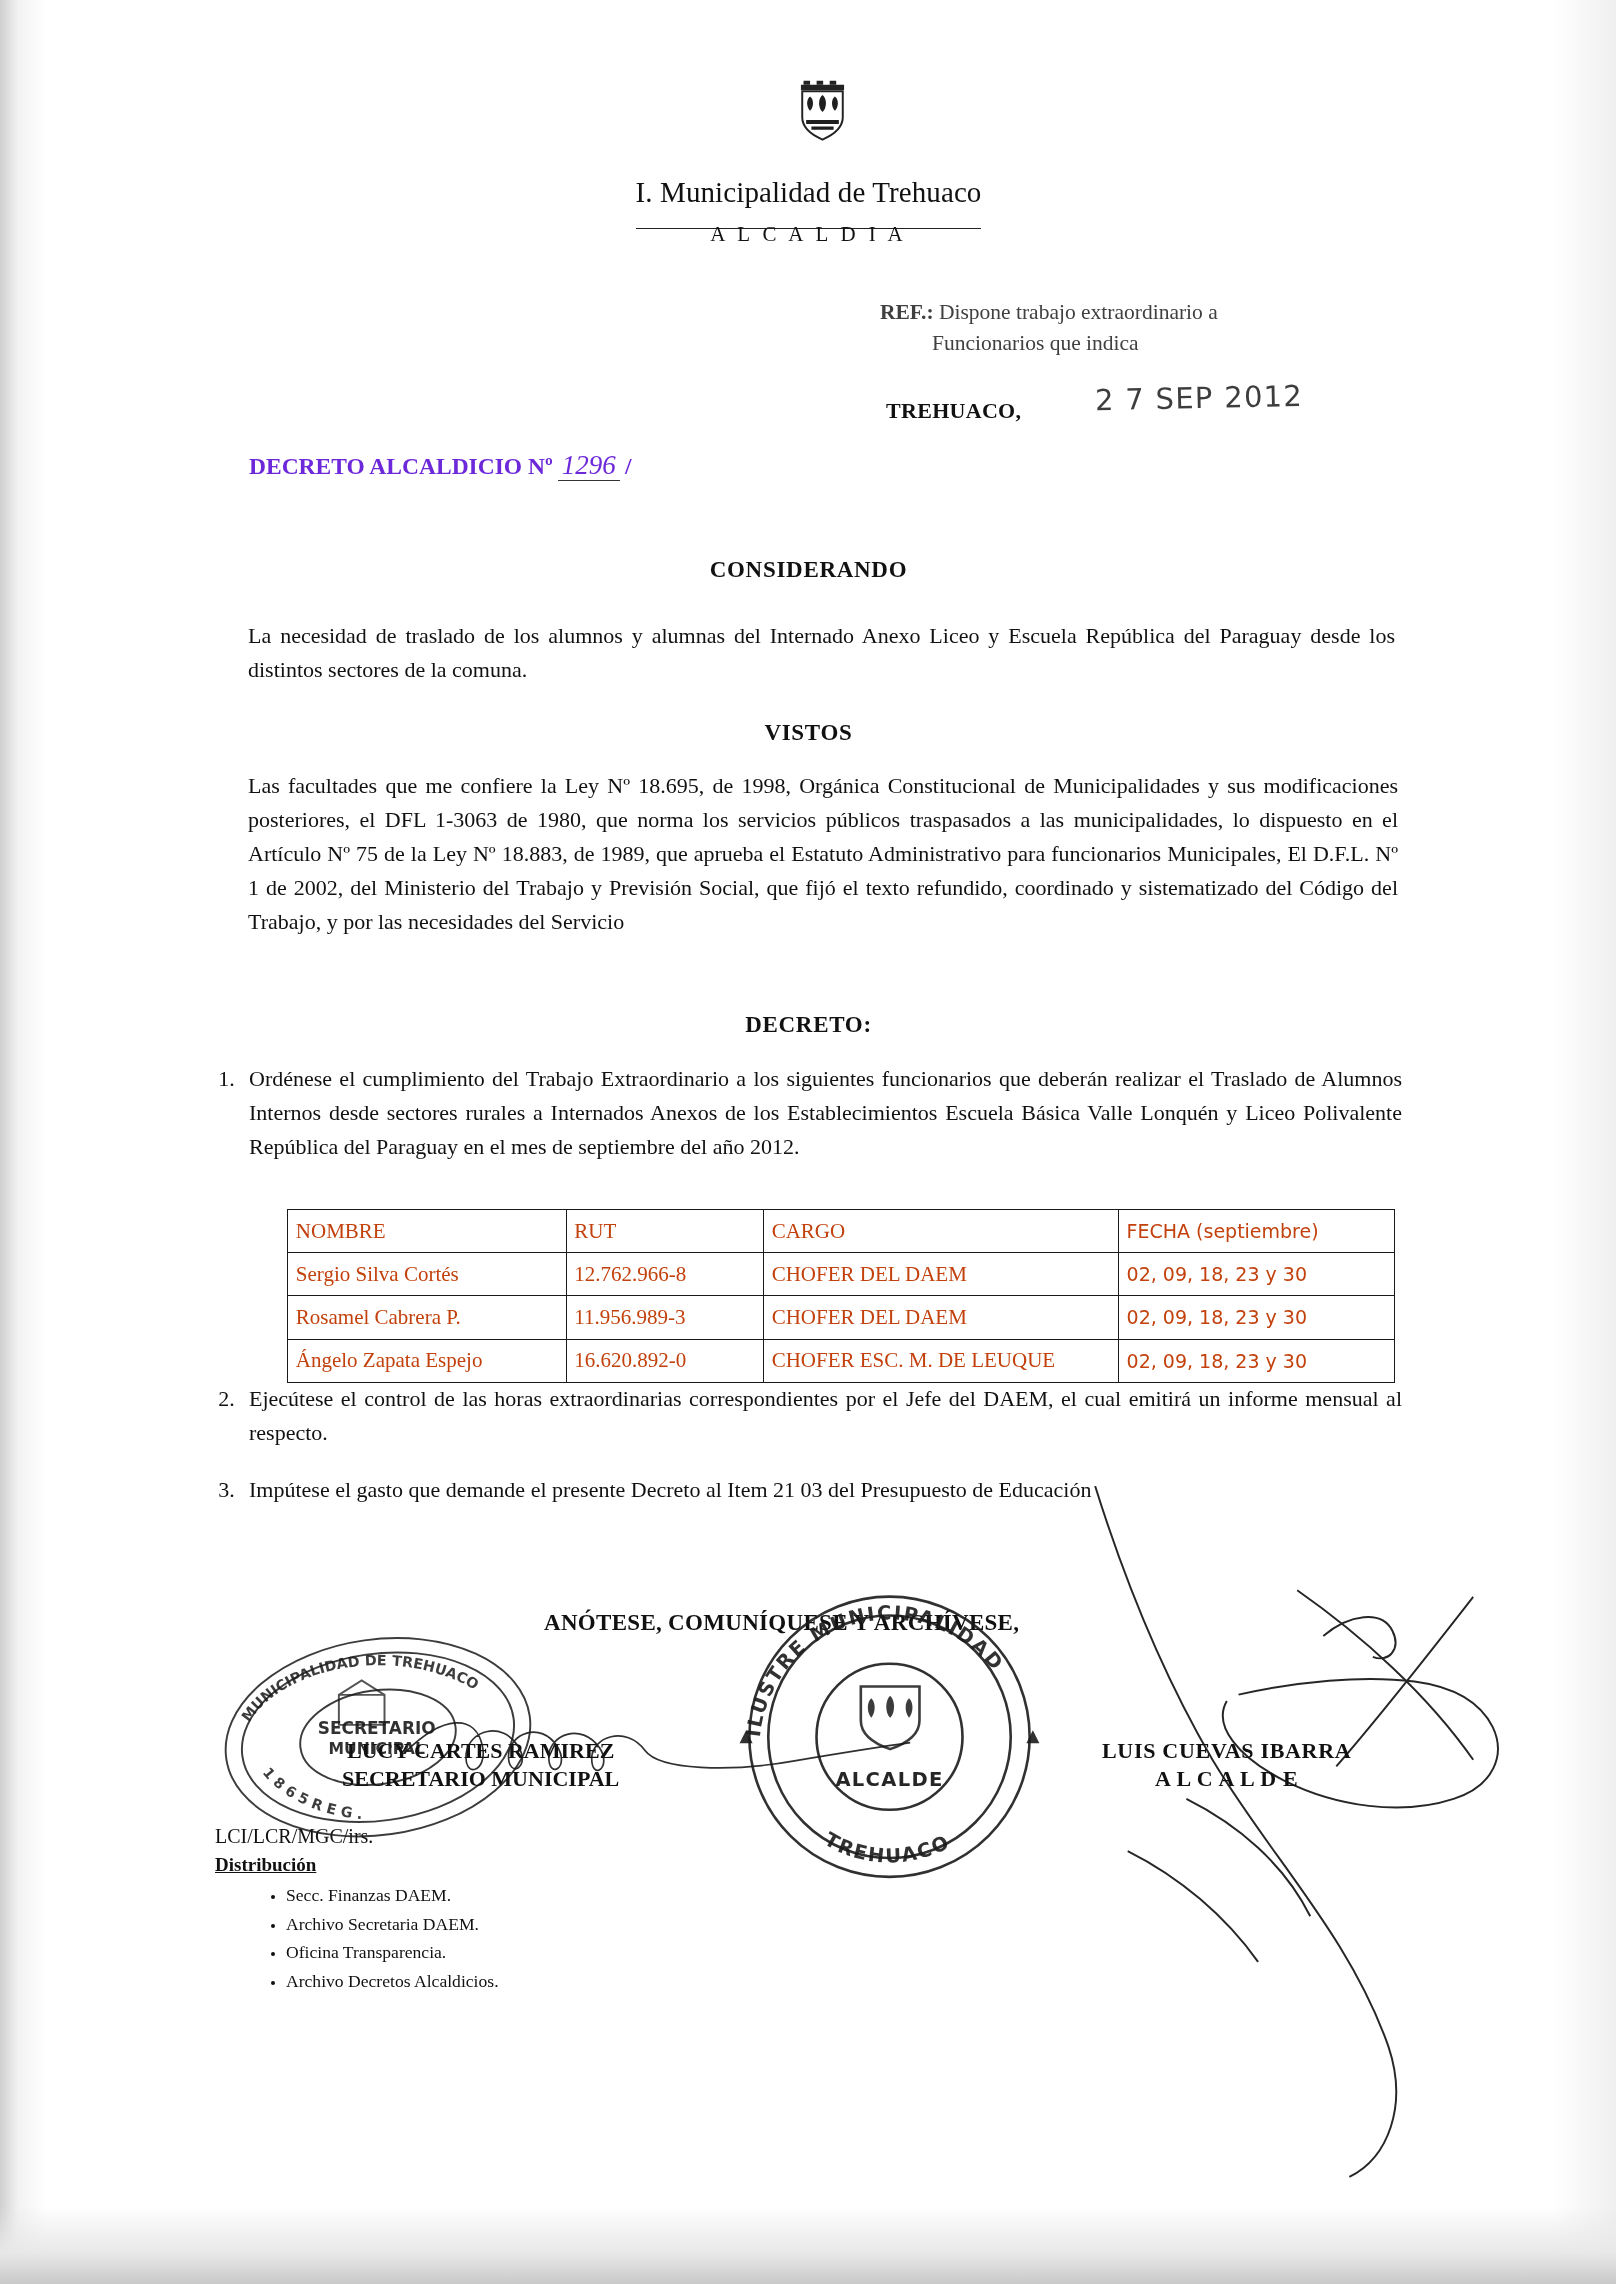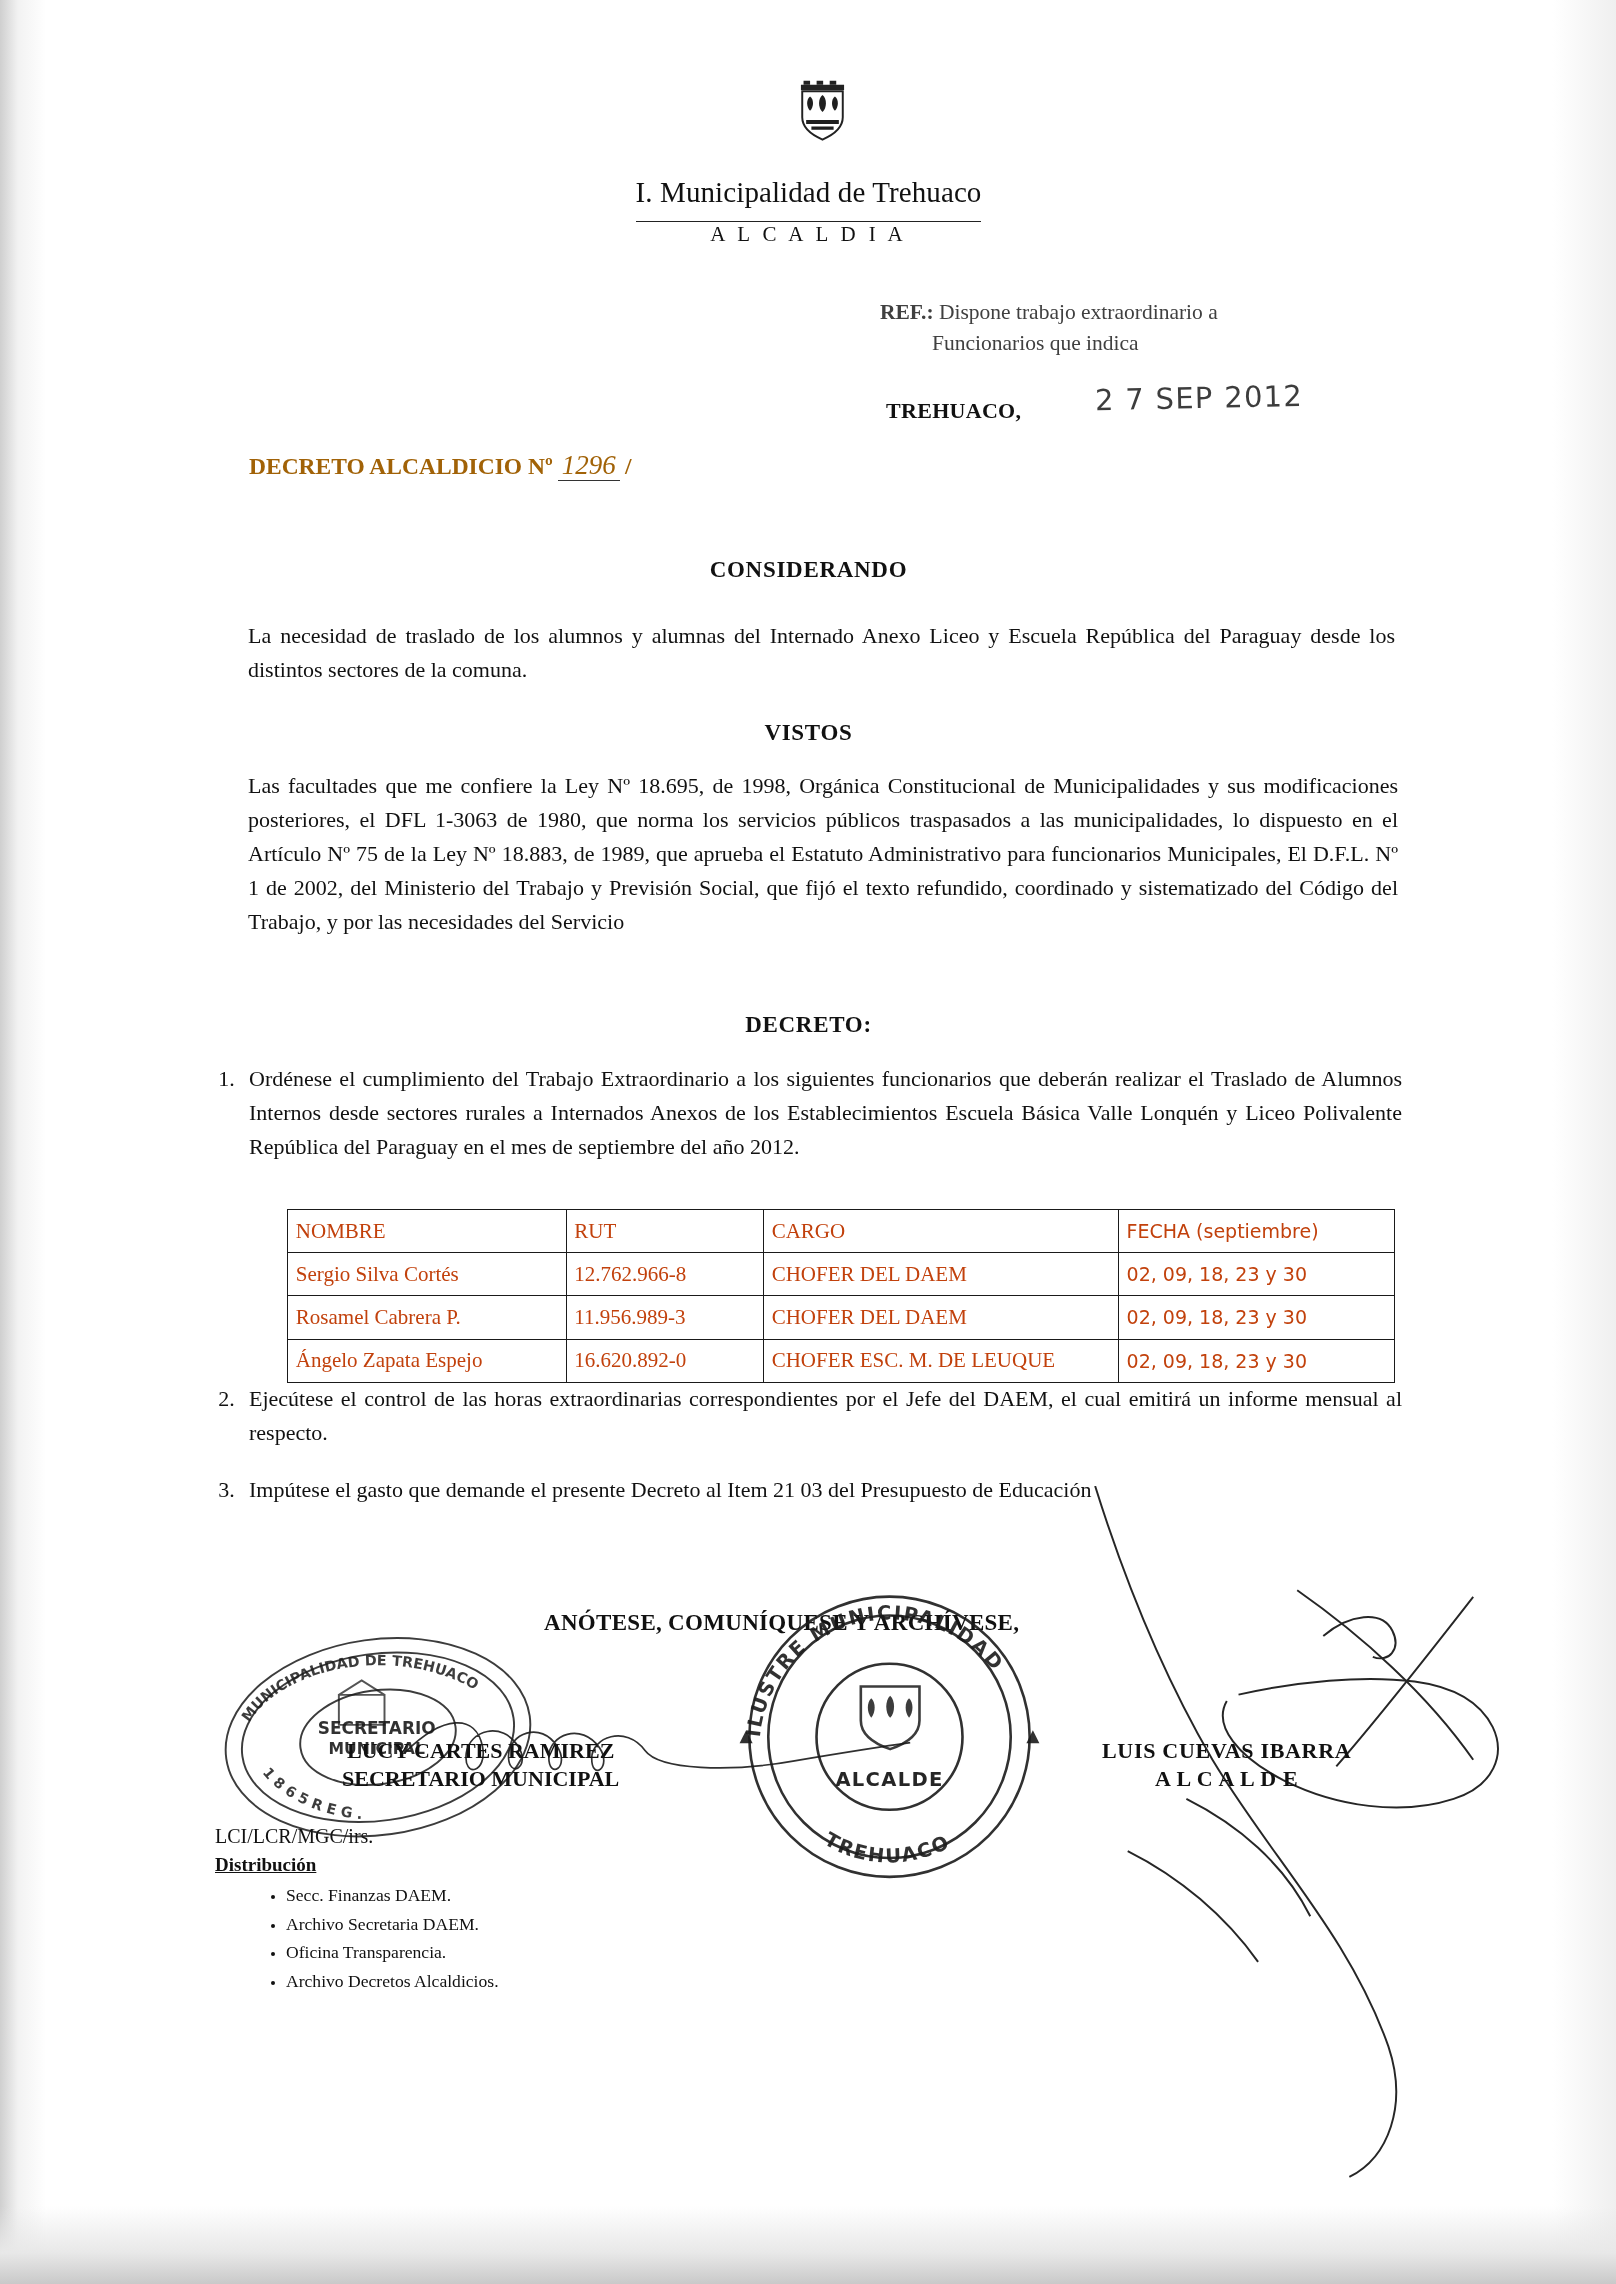--- a/index.html
+++ b/index.html
@@ -54,21 +54,21 @@
   .org-title {
     position: absolute;
     left: 0; top: 176px; width: 1617px;
     text-align: center;
     font-size: 29px;
     color: #111;
     letter-spacing: 0.1px;
   }
   .org-title span {
     border-bottom: 1.3px solid #222;
-    padding-bottom: 13px;
+    padding-bottom: 20px;
   }
   .org-sub {
     position: absolute;
     left: 0; top: 222px; width: 1617px;
     text-align: center;
     font-size: 21px;
     letter-spacing: 3.9px;
     color: #111;
   }
 
@@ -105,21 +105,21 @@
     transform: rotate(-1.2deg);
     opacity: 0.85;
   }
 
   .decreto-no {
     position: absolute;
     left: 249px;
     top: 450px;
     font-size: 23.5px;
     font-weight: bold;
-    color: #a16207;
+    color: #6d28d9;
   }
   .decreto-no .num {
     font-family: "Liberation Serif", serif;
     font-style: italic;
     font-weight: normal;
     font-size: 27px;
     border-bottom: 1.3px solid #333;
     padding: 0 3.9px;
     margin: 0 5.2px;
   }

